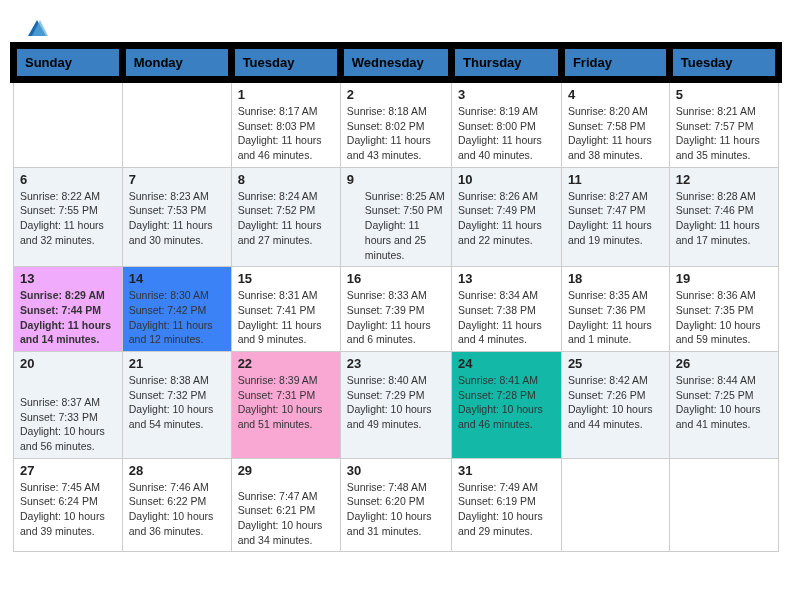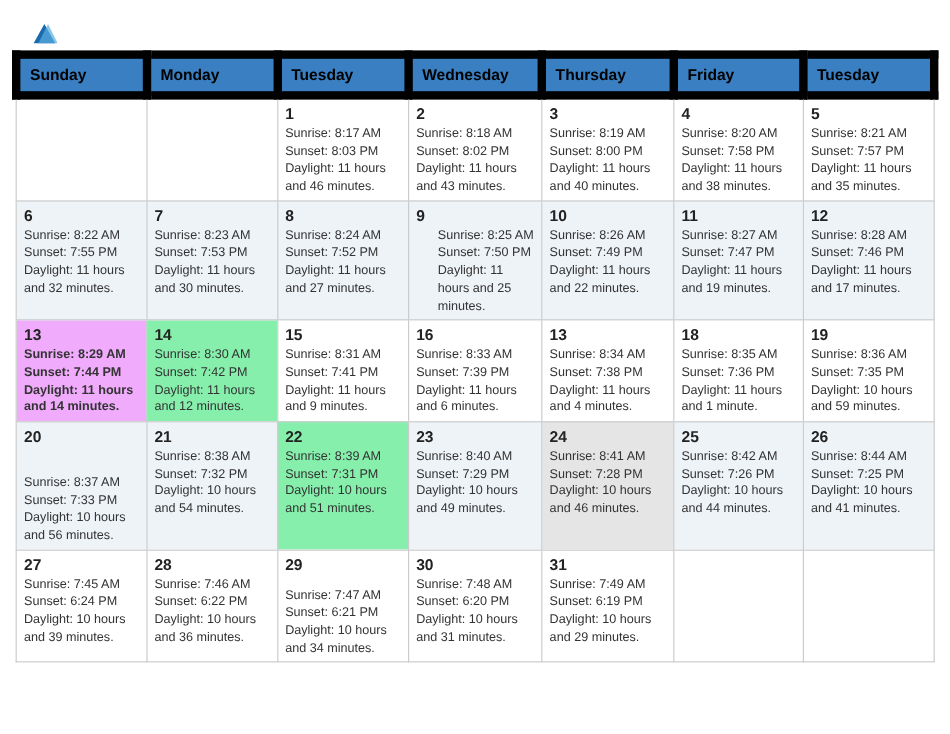--- a/index.html
+++ b/index.html
@@ -211,21 +211,21 @@
 Daylight: 11 hours and 17 minutes.</div>
           </td>
         </tr>
         <tr>
           <td style="background: #f0abfc;">
             <div class="day-number">13</div>
             <div class="day-info" style="white-space: pre-line; font-weight: bold;">Sunrise: 8:29 AM
 Sunset: 7:44 PM
 Daylight: 11 hours and 14 minutes.</div>
           </td>
-          <td style="background: #86efac;">
+          <td style="background: #3b82f6;">
             <div class="day-number">14</div>
             <div class="day-info" style="white-space: pre-line;">Sunrise: 8:30 AM
 Sunset: 7:42 PM
 Daylight: 11 hours and 12 minutes.</div>
           </td>
           <td style="background: rgb(255, 255, 255);">
             <div class="day-number">15</div>
             <div class="day-info" style="white-space: pre-line;">Sunrise: 8:31 AM
 Sunset: 7:41 PM
 Daylight: 11 hours and 9 minutes.</div>
@@ -261,33 +261,33 @@
             <div class="day-info" style="white-space: pre-line; margin-top: 24px;">Sunrise: 8:37 AM
 Sunset: 7:33 PM
 Daylight: 10 hours and 56 minutes.</div>
           </td>
           <td style="background: rgb(238, 243, 248);">
             <div class="day-number">21</div>
             <div class="day-info" style="white-space: pre-line;">Sunrise: 8:38 AM
 Sunset: 7:32 PM
 Daylight: 10 hours and 54 minutes.</div>
           </td>
-          <td style="background: #86efac;">
+          <td style="background: #f9a8d4;">
             <div class="day-number">22</div>
             <div class="day-info" style="white-space: pre-line;">Sunrise: 8:39 AM
 Sunset: 7:31 PM
 Daylight: 10 hours and 51 minutes.</div>
           </td>
           <td style="background: rgb(238, 243, 248);">
             <div class="day-number">23</div>
             <div class="day-info" style="white-space: pre-line;">Sunrise: 8:40 AM
 Sunset: 7:29 PM
 Daylight: 10 hours and 49 minutes.</div>
           </td>
-          <td style="background: #e5e5e5;">
+          <td style="background: #14b8a6;">
             <div class="day-number">24</div>
             <div class="day-info" style="white-space: pre-line;">Sunrise: 8:41 AM
 Sunset: 7:28 PM
 Daylight: 10 hours and 46 minutes.</div>
           </td>
           <td style="background: rgb(238, 243, 248);">
             <div class="day-number">25</div>
             <div class="day-info" style="white-space: pre-line;">Sunrise: 8:42 AM
 Sunset: 7:26 PM
 Daylight: 10 hours and 44 minutes.</div>

